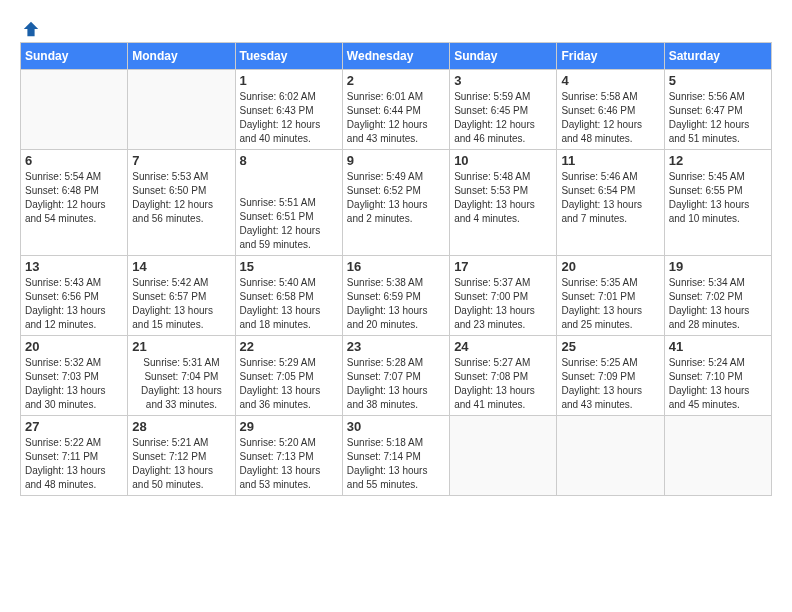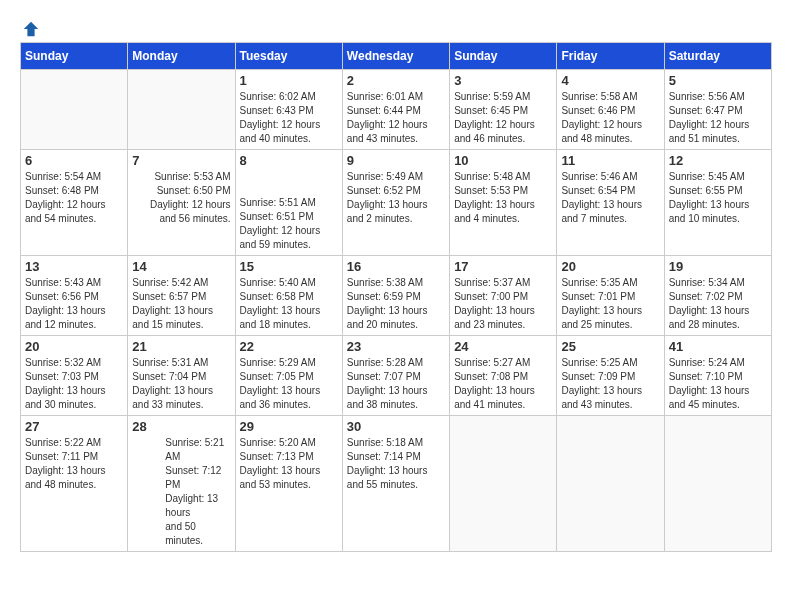--- a/index.html
+++ b/index.html
@@ -51,21 +51,21 @@
     .location {
       font-size: 16px;
       color: #555;
     }
     .calendar {
       width: 100%;
       border-collapse: collapse;
       font-size: 11px;
     }
     .calendar th {
-      background-color: #1d4ed8;
+      background-color: #3b82f6;
       color: white;
       padding: 6px 4px;
       text-align: left;
       font-size: 12px;
       font-weight: bold;
       border: 1px solid #ccc;
     }
     .calendar td {
       border: 1px solid #ccc;
       vertical-align: top;
@@ -163,21 +163,21 @@
       <tr>
         <td>
           <span class="day-number">6</span>
           <div class="day-info" style="white-space: pre-line;">Sunrise: 5:54 AM
 Sunset: 6:48 PM
 Daylight: 12 hours
 and 54 minutes.</div>
         </td>
         <td>
           <span class="day-number">7</span>
-          <div class="day-info" style="white-space: pre-line; text-align: right;">Sunrise: 5:53 AM
+          <div class="day-info" style="white-space: pre-line;">Sunrise: 5:53 AM
 Sunset: 6:50 PM
 Daylight: 12 hours
 and 56 minutes.</div>
         </td>
         <td>
           <span class="day-number">8</span>
           <div class="day-info" style="white-space: pre-line; margin-top: 28px;">Sunrise: 5:51 AM
 Sunset: 6:51 PM
 Daylight: 12 hours
 and 59 minutes.</div>
@@ -265,21 +265,21 @@
       <tr>
         <td>
           <span class="day-number">20</span>
           <div class="day-info" style="white-space: pre-line;">Sunrise: 5:32 AM
 Sunset: 7:03 PM
 Daylight: 13 hours
 and 30 minutes.</div>
         </td>
         <td>
           <span class="day-number">21</span>
-          <div class="day-info" style="white-space: pre-line;">Sunrise: 5:31 AM
+          <div class="day-info" style="white-space: pre-line; text-align: center;">Sunrise: 5:31 AM
 Sunset: 7:04 PM
 Daylight: 13 hours
 and 33 minutes.</div>
         </td>
         <td>
           <span class="day-number">22</span>
           <div class="day-info" style="white-space: pre-line;">Sunrise: 5:29 AM
 Sunset: 7:05 PM
 Daylight: 13 hours
 and 36 minutes.</div>
@@ -316,21 +316,21 @@
       <tr>
         <td>
           <span class="day-number">27</span>
           <div class="day-info" style="white-space: pre-line;">Sunrise: 5:22 AM
 Sunset: 7:11 PM
 Daylight: 13 hours
 and 48 minutes.</div>
         </td>
         <td>
           <span class="day-number">28</span>
-          <div class="day-info" style="white-space: pre-line; margin-left: 33px;">Sunrise: 5:21 AM
+          <div class="day-info" style="white-space: pre-line;">Sunrise: 5:21 AM
 Sunset: 7:12 PM
 Daylight: 13 hours
 and 50 minutes.</div>
         </td>
         <td>
           <span class="day-number">29</span>
           <div class="day-info" style="white-space: pre-line;">Sunrise: 5:20 AM
 Sunset: 7:13 PM
 Daylight: 13 hours
 and 53 minutes.</div>

